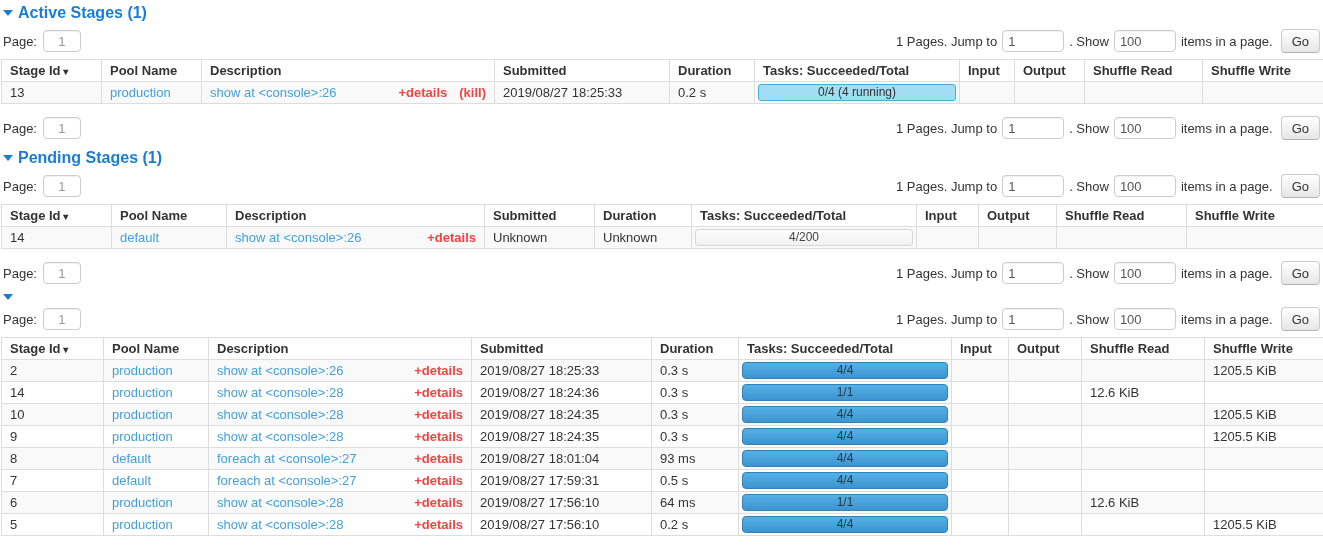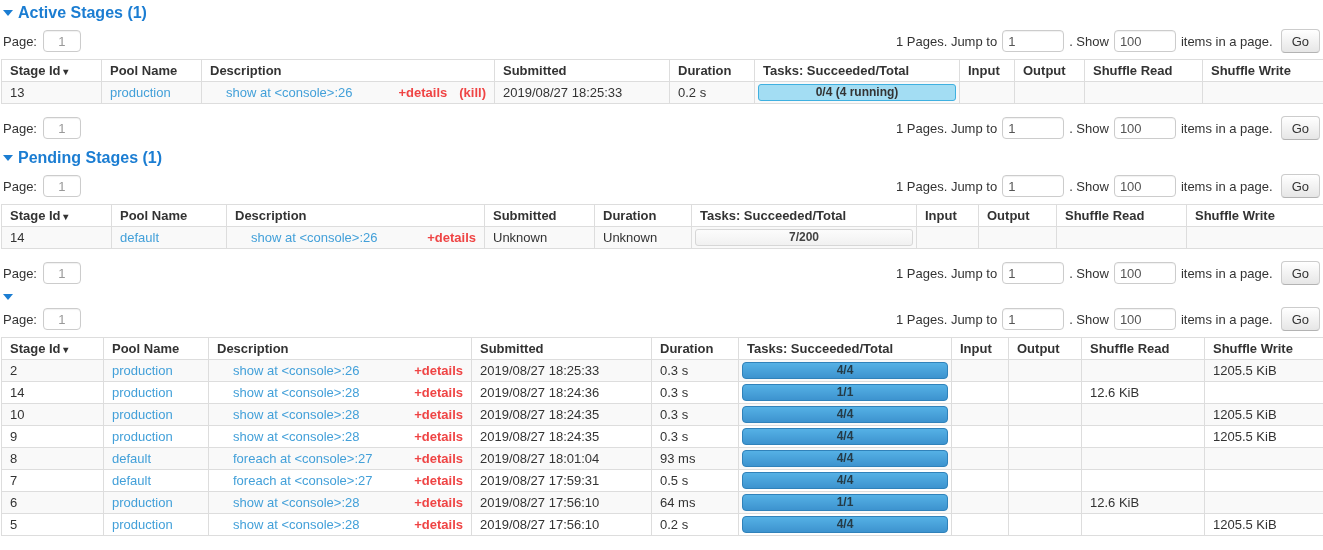--- a/index.html
+++ b/index.html
@@ -46,24 +46,24 @@
   }
   .stages th,.stages td{
     border:1px solid #ddd;padding:3px 8px;text-align:left;
     font-size:13px;white-space:nowrap;overflow:hidden;height:15px;
   }
   .stages thead th{font-weight:bold;color:#333;background:#fff;}
   .stages tbody tr:nth-child(odd){background:#f9f9f9;}
   .sort{font-size:10px;color:#333;}
   .lnk{color:#43a0d9;text-decoration:none;cursor:pointer;}
   .muted{color:#ef4444;font-weight:bold;}
-  .desc-flex{display:flex;align-items:center;margin-left:16px;}
+  .desc-flex{display:flex;align-items:center;}
   .desc-spacer{flex:1;}
   .kill{margin-left:12px;}
-  .task-td{padding:2px 3px !important;font-weight:bold;}
+  .task-td{padding:2px 3px !important;}
   .progress{
     height:15px;border-radius:3px;text-align:center;
     font-size:12px;line-height:15px;color:#333;
   }
   .progress.running{background:#a3ddf3;border:1px solid #3fb0e0;}
   .progress.pending{
     background:linear-gradient(#fcfcfc,#f1f1f1);
     border:1px solid #d7d7d7;color:#444;
   }
   .progress.done{
@@ -216,21 +216,21 @@
               <div class="desc-flex">
       <a class="lnk">show at &lt;console&gt;:26</a>
       <span class="desc-spacer"></span>
       <span class="muted">+details</span>
 
     </div>
             </td>
     <td>Unknown</td>
     <td>Unknown</td>
     <td class="task-td">
-              <div class="progress pending"><span>7/200</span></div>
+              <div class="progress pending"><span>4/200</span></div>
             </td>
     <td></td>
     <td></td>
     <td></td>
     <td></td>
   </tr>
 </tbody>
     </table>
     <div class="pager bottom">
   <div class="pager-left">

